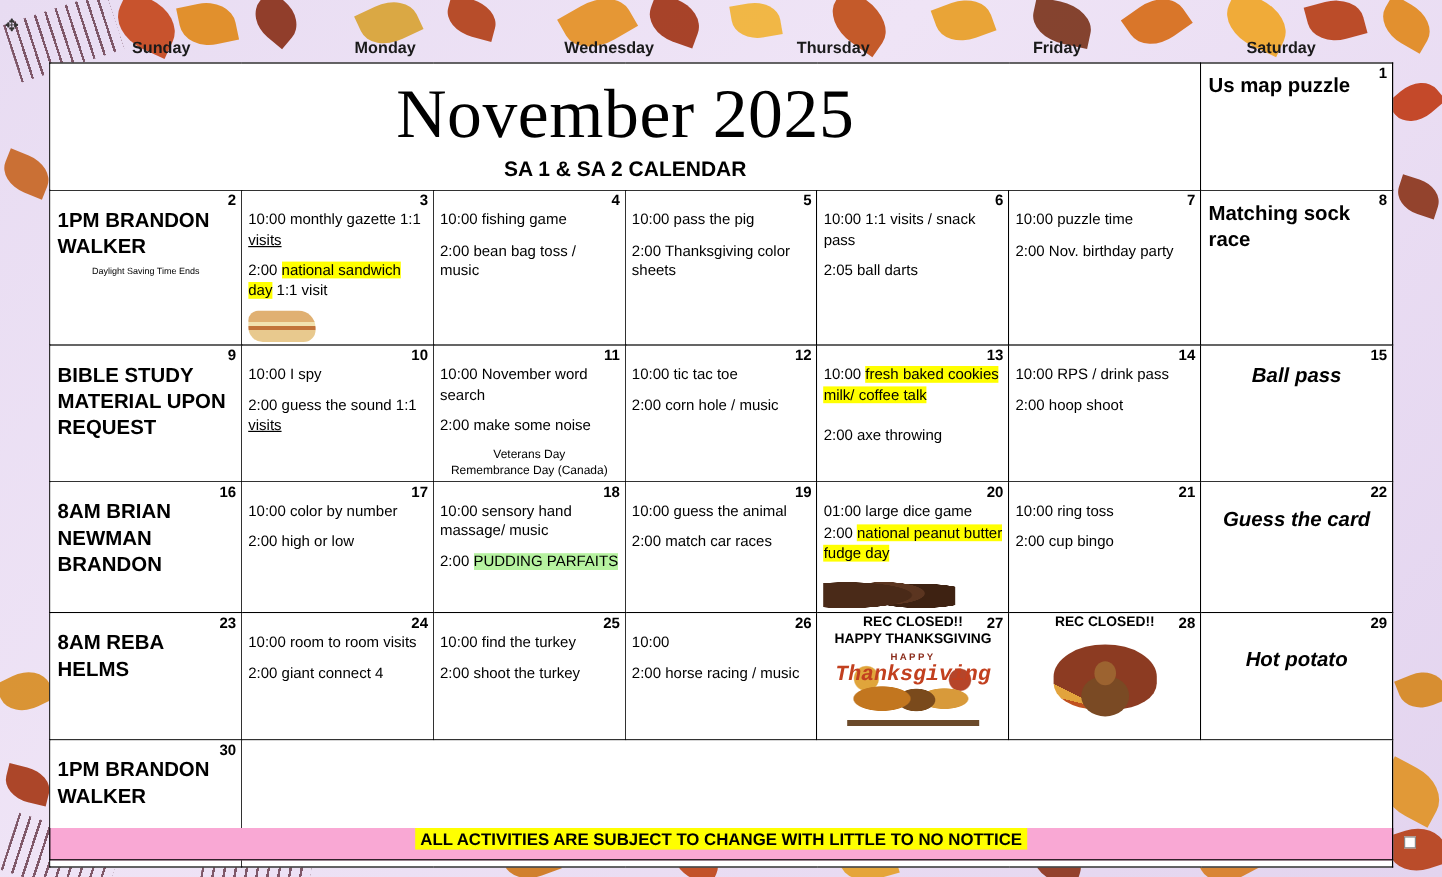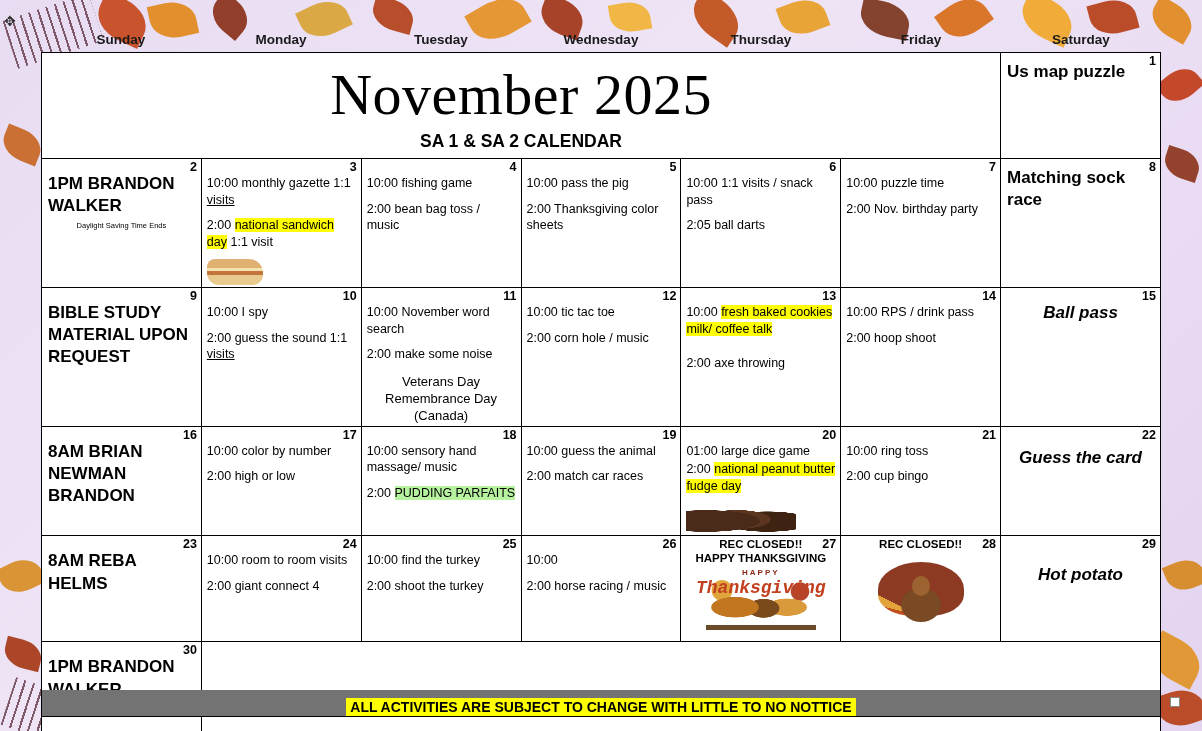--- a/index.html
+++ b/index.html
@@ -117,36 +117,36 @@
     display: block;
     text-align: center;
     font-size: 7.5px;
     margin-top: 2px;
     color: #000;
     font-weight: normal;
   }
   .note-c {
     display: block;
     text-align: center;
-    font-size: 13px;
+    font-size: 10px;
     color: #000;
     margin-top: 10px;
   }
 
   .footer-band {
     position: absolute;
     left: 41px;
     top: 690px;
     width: 1120px;
     height: 27px;
-    background: #737373;
+    background: #f9a8d4;
     border: 1px solid #000;
     border-top: none;
     display: flex;
-    align-items: flex-end;
+    align-items: flex-start;
     justify-content: center;
   }
   .footer-text {
     background: #ffff00;
     font-size: 14px;
     font-weight: bold;
     color: #000;
     padding: 1px 4px;
   }
 
@@ -268,21 +268,20 @@
   <div class="leaf" style="left:700px; top:700px; width:46px;height:34px;background:#e5a22f; transform:rotate(-16deg);"></div>
   <div class="leaf" style="left:860px; top:702px; width:42px;height:32px;background:#8f3a22; transform:rotate(18deg);"></div>
   <div class="leaf" style="left:1000px;top:700px; width:48px;height:34px;background:#d8812a; transform:rotate(-28deg);"></div>
 </div>
 
 <div class="cursor-tl">✥</div>
 
 <div class="dayhdr-row">
   <div class="dayhdr">Sunday</div>
   <div class="dayhdr">Monday</div>
-  <div class="dayhdr">Tuesday</div>
   <div class="dayhdr">Wednesday</div>
   <div class="dayhdr">Thursday</div>
   <div class="dayhdr">Friday</div>
   <div class="dayhdr">Saturday</div>
 </div>
 
 <table class="cal">
 
   <tbody>
       <tr>

